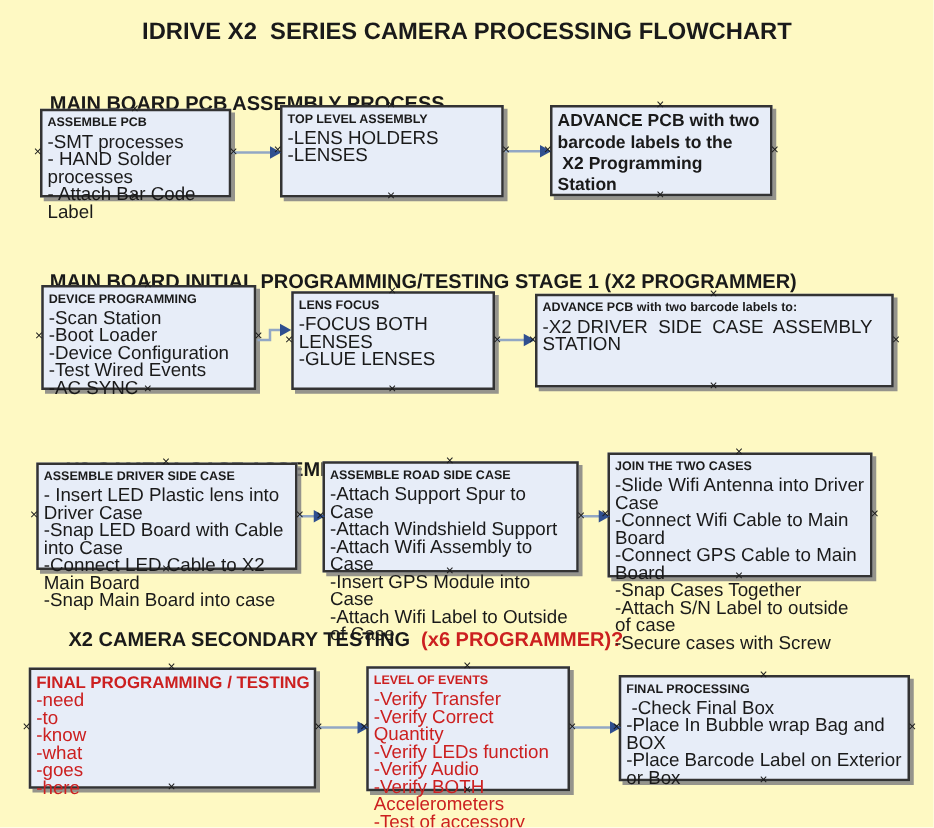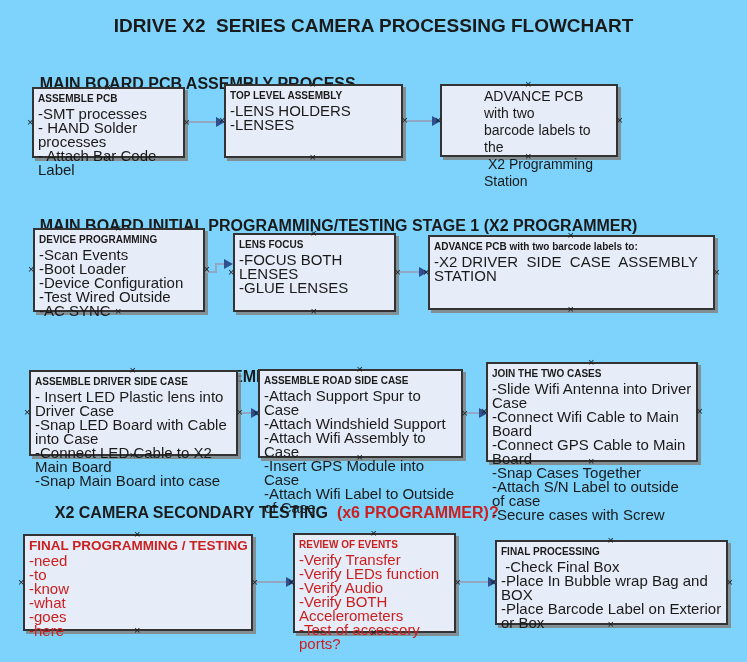--- a/index.html
+++ b/index.html
@@ -1,36 +1,36 @@
 <!DOCTYPE html>
 <html style="--box-fill: #e7edf8; --box-border: #333333; --red: #cc2020; --arrow-line: #92a7c4; --arrow-head: #2f4f8f;"><head>
 <meta charset="utf-8">
 <style>
   :root{
     --box-fill:#e7edf8; --box-border:#333333; --red:#cc2020;
     --arrow-line:#92a7c4; --arrow-head:#2f4f8f;
   }
   html,body{margin:0;padding:0;background:#fff;}
-  .canvas{position:relative;width:747px;height:662px;background:#7dd3fc;
+  .canvas{position:relative;width:747px;height:662px;background:#fef9c3;
     font-family:"Liberation Sans","DejaVu Sans",sans-serif;color:#1a1a1a;overflow:hidden;}
   .title{position:absolute;left:0;top:15px;width:100%;text-align:center;
     font-size:19px;font-weight:bold;white-space:pre;}
   .heading{position:absolute;font-size:16px;font-weight:bold;white-space:pre;}
   .h-1{left:22px;top:57px}
   .h-2{left:22px;top:199px}
   .h-3{left:35px;top:350px}
   .h-4{left:37px;top:486px}
   .red{color:var(--red);}
   .box{position:absolute;box-sizing:border-box;background:var(--box-fill);
     border:2px solid var(--box-border);box-shadow:3px 3px 0 rgba(130,130,130,.85);
     padding:2px 4px;overflow:visible;}
   .box-title{font-size:10px;font-weight:bold;line-height:16px;white-space:pre;}
   .box-title:empty{display:none;}
   .line{font-size:15px;line-height:14px;white-space:pre-wrap;}
-  .bold-lines .line{font-size:14px;font-weight:normal;line-height:17px;margin-left:38px;}
+  .bold-lines .line{font-size:14px;font-weight:bold;line-height:17px;}
   .box.red .box-title,.box.red .line{color:var(--red);}
   .b-f .box-title{font-size:10px;}
   .b-j .box-title{font-size:13.5px;}
   
   .b-a{left:32px;top:87px;width:153px;height:71px}
   .b-b{left:224px;top:84px;width:179px;height:74px}
   .b-c{left:440px;top:84px;width:178px;height:73px}
   .b-d{left:33px;top:228px;width:172px;height:84px}
   .b-e{left:233px;top:233px;width:163px;height:79px}
   .b-f{left:428px;top:235px;width:287px;height:75px}
@@ -103,24 +103,24 @@
       </div>
   <span class="cp cp-t">×</span>
       <span class="cp cp-b">×</span>
       <span class="cp cp-l">×</span>
       <span class="cp cp-r">×</span>
     </div>
 
   <div class="box b-d">
     <div class="box-title">DEVICE PROGRAMMING</div>
     <div class="box-lines">
-        <div class="line">-Scan Events</div>
+        <div class="line">-Scan Station</div>
         <div class="line">-Boot Loader</div>
         <div class="line">-Device Configuration</div>
-        <div class="line">-Test Wired Outside</div>
+        <div class="line">-Test Wired Events</div>
         <div class="line">-AC SYNC</div>
       </div>
   <span class="cp cp-t">×</span>
       <span class="cp cp-b">×</span>
       <span class="cp cp-l">×</span>
       <span class="cp cp-r">×</span>
     </div>
   <div class="box b-e">
     <div class="box-title">LENS FOCUS</div>
     <div class="box-lines">
@@ -195,23 +195,24 @@
         <div class="line">-what</div>
         <div class="line">-goes</div>
         <div class="line">-here</div>
       </div>
   <span class="cp cp-t">×</span>
       <span class="cp cp-b">×</span>
       <span class="cp cp-l">×</span>
       <span class="cp cp-r">×</span>
     </div>
   <div class="box b-k red">
-    <div class="box-title">REVIEW OF EVENTS</div>
+    <div class="box-title">LEVEL OF EVENTS</div>
     <div class="box-lines">
         <div class="line">-Verify Transfer</div>
+        <div class="line">-Verify Correct Quantity</div>
         <div class="line">-Verify LEDs function</div>
         <div class="line">-Verify Audio</div>
         <div class="line">-Verify BOTH Accelerometers</div>
         <div class="line">-Test of accessory ports?</div>
       </div>
   <span class="cp cp-t">×</span>
       <span class="cp cp-b">×</span>
       <span class="cp cp-l">×</span>
       <span class="cp cp-r">×</span>
     </div>

